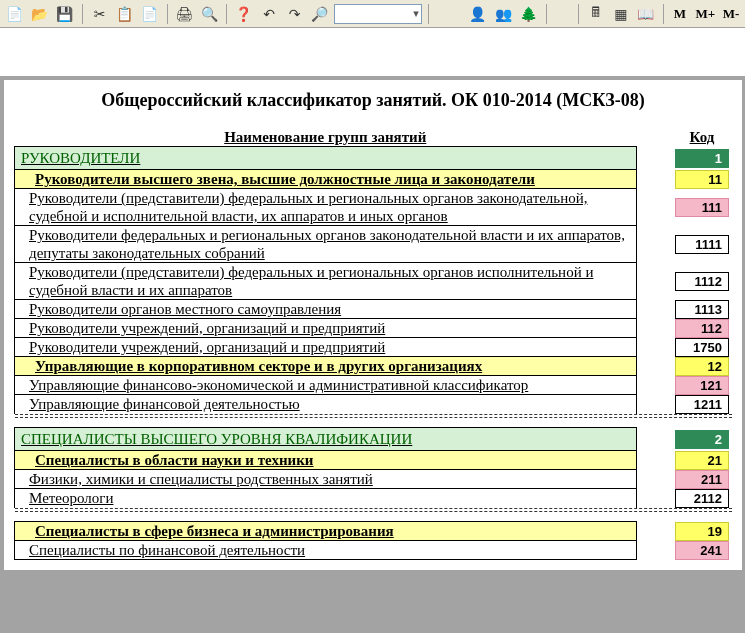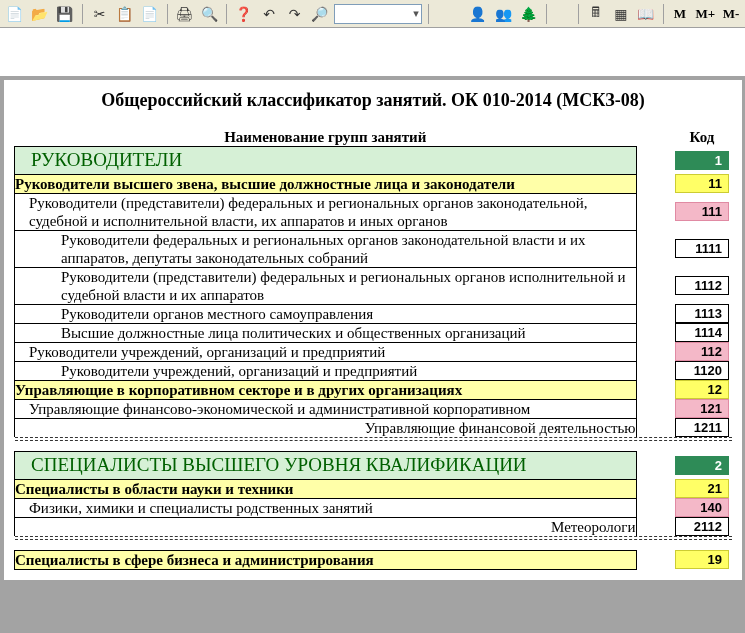--- a/index.html
+++ b/index.html
@@ -78,20 +78,21 @@
   }
   .title {
     text-align: center;
     font-weight: bold;
     font-size: 18px;
     margin: 2px 0 18px 0;
   }
   table.classifier {
     width: 100%;
     border-collapse: collapse;
+    text-decoration: underline;
   }
   table.classifier td {
     padding: 0;
     vertical-align: middle;
   }
   .hdr-row td {
     font-weight: bold;
     text-align: center;
     font-size: 15px;
     padding-bottom: 3px;
@@ -116,25 +117,25 @@
     font-family: Arial, sans-serif;
     font-size: 13px;
     border:1px solid #000;
     background:#fff;
     font-weight:bold;
   }
   .code-l1 { background:#2e8b57; color:#fff; border-color:#2e8b57; }
   .code-l2 { background:#ffff66; color:#000; border-color:#cccc33;}
   .code-l3 { background:#f4b8c8; color:#000; border-color:#e08aa3;}
   .code-l4 { background:#fff; color:#000; }
-  .row-l1 .name-cell { background:#d6f0d6; font-size:19px; color:#006000; padding:2px 16px;}
-  .row-l2 .name-cell { background:#ffffa8; font-weight:bold; color:#000; }
+  .row-l1 .name-cell { background:#d6f0d6; font-size:15px; color:#006000; padding:2px 6px;}
+  .row-l2 .name-cell { background:#ffffa8; font-weight:bold; color:#000;padding-left:20px; }
   .row-l3 .name-cell { background:#fff; padding-left: 14px;}
-  .row-l4 .name-cell { background:#fff; padding-left: 46px;}
-  .cut-row td.name-cell { border-bottom:none;text-align:right; }
+  .row-l4 .name-cell { background:#fff; padding-left: 14px;}
+  .cut-row td.name-cell { border-bottom:none; }
   .section-gap td { height:10px; }
   .dash-strip {
     height:4px;
     border-top:1px dashed #333;
     border-bottom:1px dashed #333;
     margin:0;
   }
   .dash-td { padding:0 !important; }
 </style>
 </head>
@@ -209,42 +210,37 @@
           <tr class="row-l4">
             <td class="name-cell">Руководители (представители) федеральных и региональных органов исполнительной и судебной власти и их аппаратов</td>
             <td class="gap-td"></td>
             <td class="code-td"><span class="code-box code-l4">1112</span></td>
           </tr>
           <tr class="row-l4">
             <td class="name-cell">Руководители органов местного самоуправления</td>
             <td class="gap-td"></td>
             <td class="code-td"><span class="code-box code-l4">1113</span></td>
           </tr>
-          <tr class="row-l4">
-            <td class="name-cell">Высшие должностные лица политических и общественных организаций</td>
-            <td class="gap-td"></td>
-            <td class="code-td"><span class="code-box code-l4">1114</span></td>
-          </tr>
           <tr class="row-l3">
             <td class="name-cell">Руководители учреждений, организаций и предприятий</td>
             <td class="gap-td"></td>
             <td class="code-td"><span class="code-box code-l3">112</span></td>
           </tr>
           <tr class="row-l4">
             <td class="name-cell">Руководители учреждений, организаций и предприятий</td>
             <td class="gap-td"></td>
-            <td class="code-td"><span class="code-box code-l4">1120</span></td>
+            <td class="code-td"><span class="code-box code-l4">1750</span></td>
           </tr>
           <tr class="row-l2">
             <td class="name-cell">Управляющие в корпоративном секторе и в других организациях</td>
             <td class="gap-td"></td>
             <td class="code-td"><span class="code-box code-l2">12</span></td>
           </tr>
           <tr class="row-l3">
-            <td class="name-cell">Управляющие финансово-экономической и административной корпоративном</td>
+            <td class="name-cell">Управляющие финансово-экономической и административной классификатор</td>
             <td class="gap-td"></td>
             <td class="code-td"><span class="code-box code-l3">121</span></td>
           </tr>
           <tr class="row-l4 cut-row">
             <td class="name-cell">Управляющие финансовой деятельностью</td>
             <td class="gap-td"></td>
             <td class="code-td"><span class="code-box code-l4">1211</span></td>
           </tr>
           <tr>
             <td colspan="3" class="dash-td">
@@ -260,36 +256,41 @@
             <td class="code-td"><span class="code-box code-l1">2</span></td>
           </tr>
           <tr class="row-l2">
             <td class="name-cell">Специалисты в области науки и техники</td>
             <td class="gap-td"></td>
             <td class="code-td"><span class="code-box code-l2">21</span></td>
           </tr>
           <tr class="row-l3">
             <td class="name-cell">Физики, химики и специалисты родственных занятий</td>
             <td class="gap-td"></td>
-            <td class="code-td"><span class="code-box code-l3">140</span></td>
+            <td class="code-td"><span class="code-box code-l3">211</span></td>
           </tr>
           <tr class="row-l4 cut-row">
             <td class="name-cell">Метеорологи</td>
             <td class="gap-td"></td>
             <td class="code-td"><span class="code-box code-l4">2112</span></td>
           </tr>
           <tr>
             <td colspan="3" class="dash-td">
               <div class="dash-strip"></div>
             </td>
           </tr>
           <tr class="section-gap">
             <td colspan="3"></td>
           </tr>
           <tr class="row-l2">
             <td class="name-cell">Специалисты в сфере бизнеса и администрирования</td>
             <td class="gap-td"></td>
             <td class="code-td"><span class="code-box code-l2">19</span></td>
+          </tr>
+          <tr class="row-l3">
+            <td class="name-cell">Специалисты по финансовой деятельности</td>
+            <td class="gap-td"></td>
+            <td class="code-td"><span class="code-box code-l3">241</span></td>
           </tr>
         </tbody>
     </table>
   </div>
 </div>
 
 </body></html>

